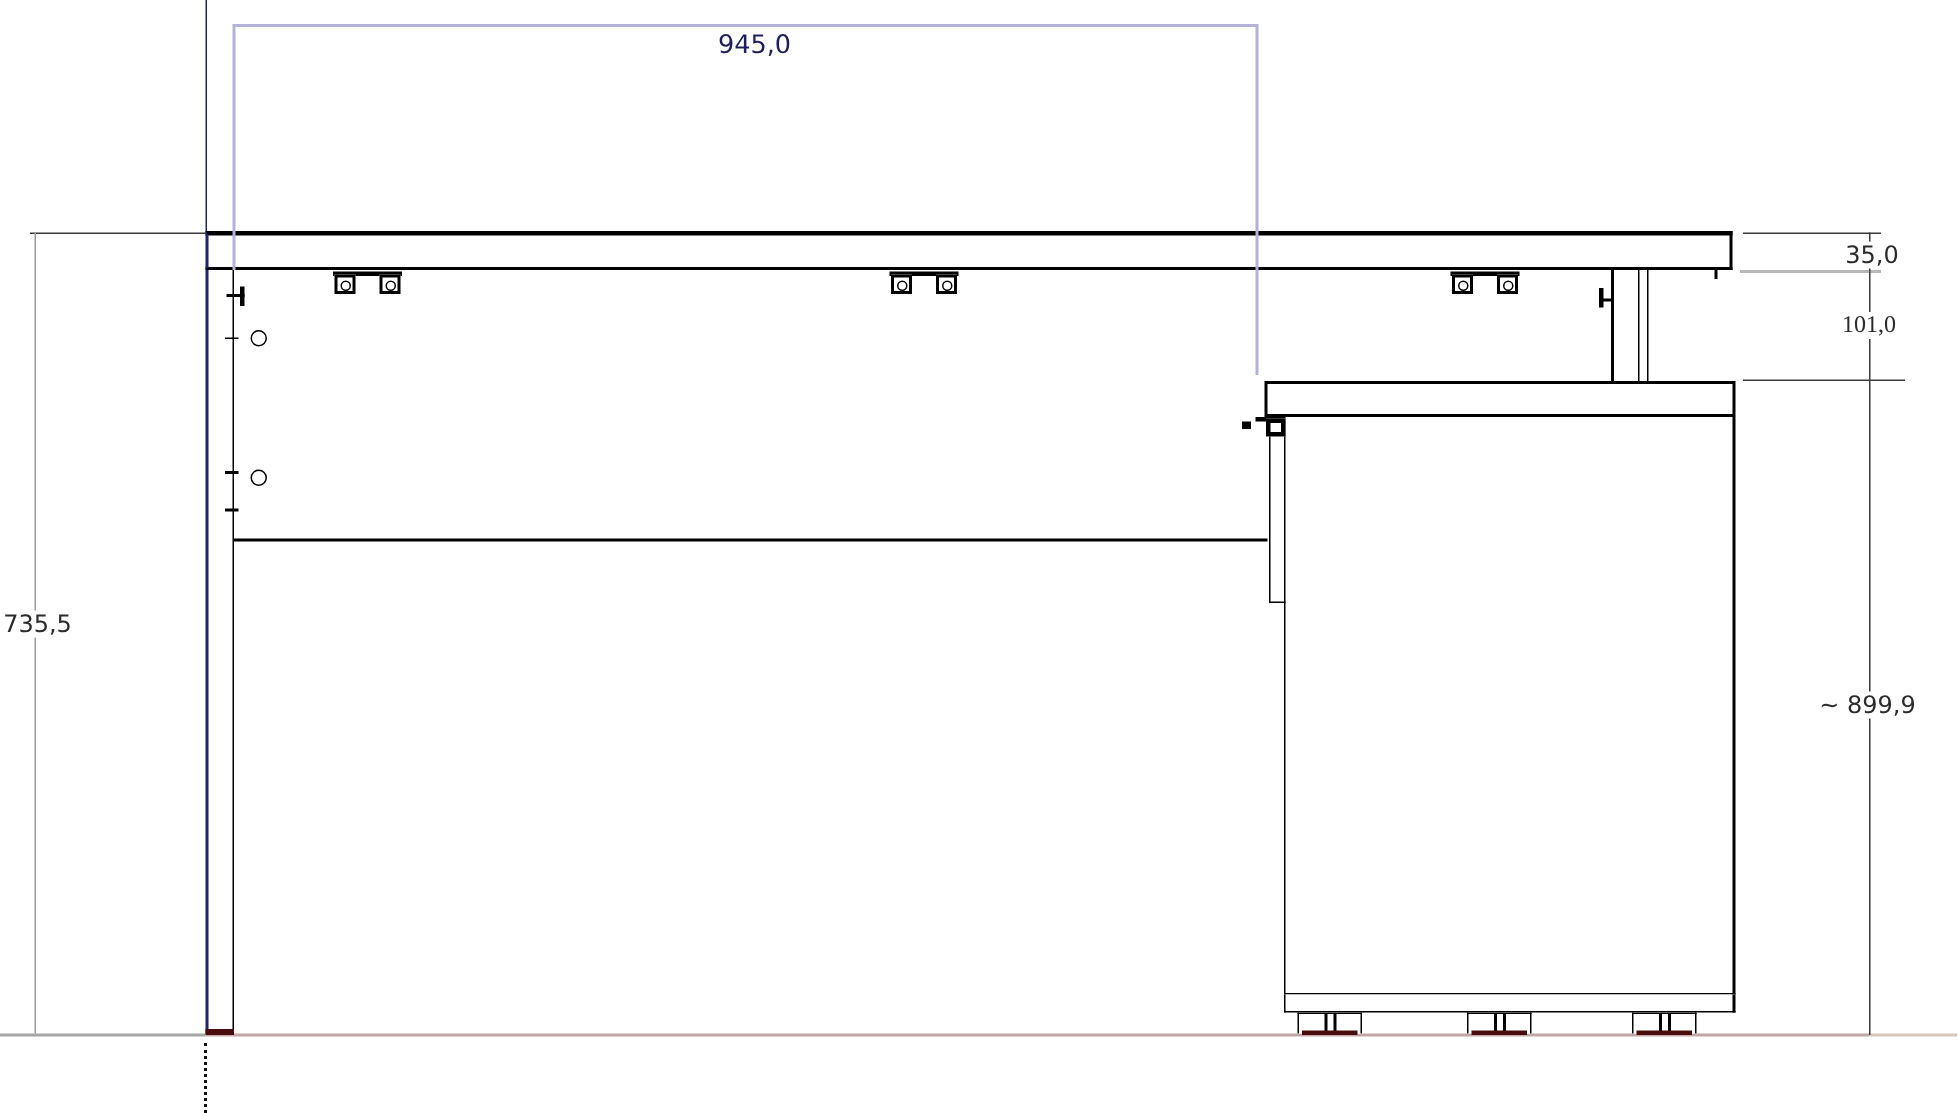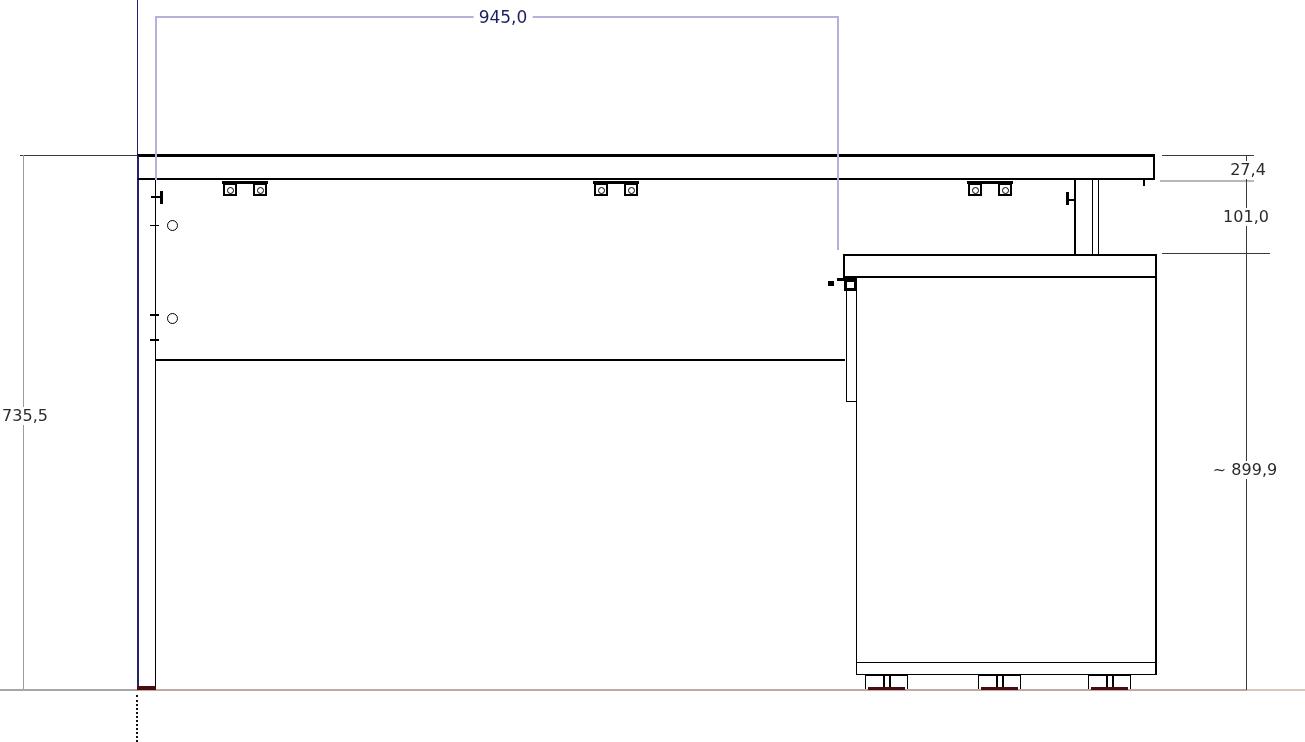--- a/index.html
+++ b/index.html
@@ -123,31 +123,31 @@
   <div class="foot-red" style="left:981px;top:686.5px;width:37px;"></div>
   <div class="foot" style="left:1088px;top:674.5px;">
     <i class="fl" style="left:17px;"></i>
       <i class="fl" style="left:23px;"></i>
   </div>
   <div class="foot-red" style="left:1091px;top:686.5px;width:37px;"></div>
 
   <div class="ln" style="left:156px;top:16px;width:682px;height:1.5px;background:var(--dim-blue-line);"></div>
   <div class="ln" style="left:155px;top:16px;width:1.5px;height:164px;background:var(--dim-blue-line);z-index:5;"></div>
   <div class="ln" style="left:837px;top:16px;width:1.5px;height:234px;background:var(--dim-blue-line);z-index:5;"></div>
-  <span class="dim-label blue" style="left:503px;top:8px;">945,0</span>
+  <span class="dim-label blue" style="left:503px;top:21px;">945,0</span>
 
   <div class="ln" style="left:20px;top:154.5px;width:117px;height:1px;background:var(--dim-dark-line);"></div>
   <div class="ln" style="left:22.5px;top:155px;width:1px;height:534px;background:var(--dim-gray-line);"></div>
   <span class="dim-label" style="left:25px;top:407px;">735,5</span>
 
   <div class="ln" style="left:1162px;top:154.5px;width:92px;height:1px;background:var(--dim-dark-line);"></div>
   <div class="ln" style="left:1160px;top:180px;width:94px;height:2px;background:#b8b8b8;"></div>
   <div class="ln" style="left:1245.5px;top:155px;width:1px;height:26px;background:var(--dim-dark-line);"></div>
-  <span class="dim-label" style="left:1248px;top:161px;">27,4</span>
+  <span class="dim-label" style="left:1248px;top:161px;">35,0</span>
 
   <div class="ln" style="left:1162px;top:252.5px;width:108px;height:1px;background:var(--dim-dark-line);"></div>
   <div class="ln" style="left:1245.5px;top:181px;width:1px;height:72px;background:var(--dim-dark-line);"></div>
-  <span class="dim-label" style="left:1246px;top:208px;">101,0</span>
+  <span class="dim-label" style="left:1246px;top:208px;font-family:Liberation Serif, serif;">101,0</span>
 
   <div class="ln" style="left:1245.5px;top:253px;width:1px;height:437px;background:var(--dim-dark-line);"></div>
   <span class="dim-label" style="left:1245px;top:461px;">~ 899,9</span>
 
 </div>
 
 </body></html>

